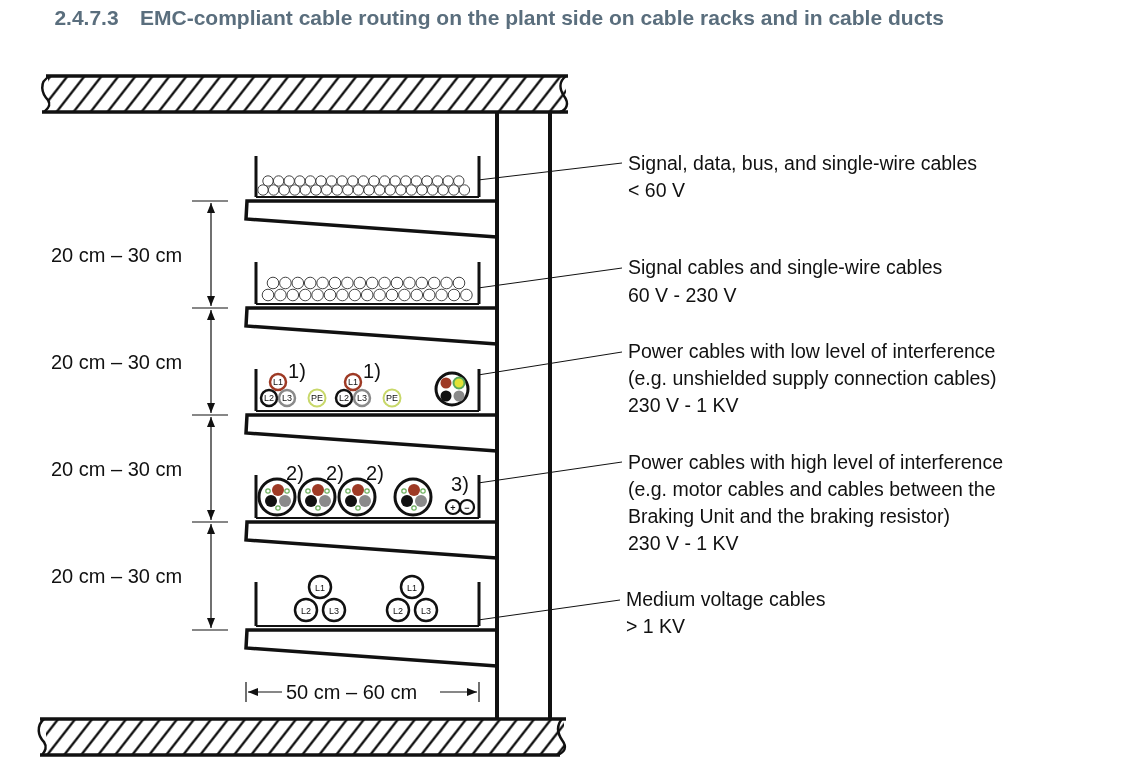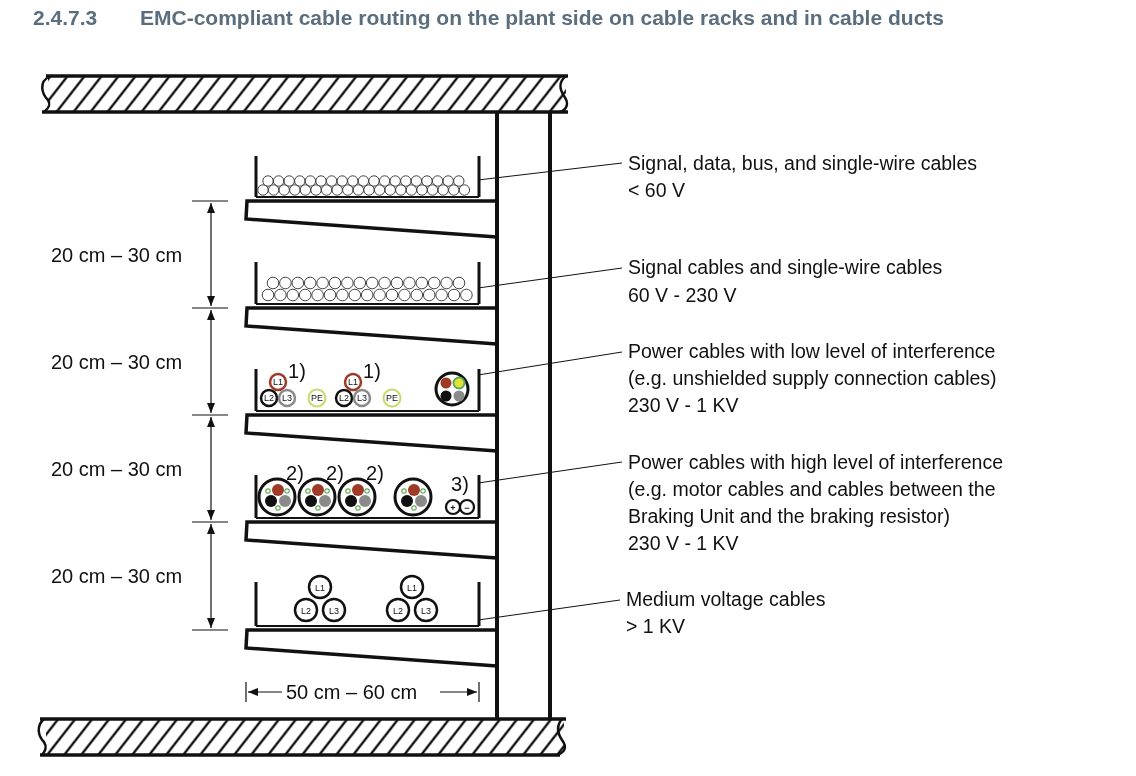--- a/index.html
+++ b/index.html
@@ -1,17 +1,17 @@
 <!DOCTYPE html>
 <html><head>
 <meta charset="utf-8">
 <style>
   html, body { margin: 0; padding: 0; background: #ffffff; }
   body { width: 1136px; height: 776px; position: relative; overflow: hidden; font-family: "Liberation Sans", sans-serif; }
-  .heading { position: absolute; left: 33px; top: 6px; font-family: "Liberation Sans", sans-serif; font-weight: bold; font-size: 21px; color: #5a6e7d; white-space: nowrap; }
+  .heading { position: absolute; left: 33px; top: 6px; font-family: "Liberation Sans", sans-serif; font-weight: bold; font-size: 21px; color: #5a6e7d; white-space: nowrap; text-align: center; }
   .heading .num { display: inline-block; width: 107px; }
   svg#diagram { position: absolute; left: 0; top: 0; }
   svg text { font-family: "Liberation Sans", sans-serif; fill: #111; }
   .lbl { font-size: 19.5px; }
   .dim { font-size: 20px; }
   .small { font-size: 9px; }
   .note { font-size: 20px; }
 </style>
 </head>
 <body>

